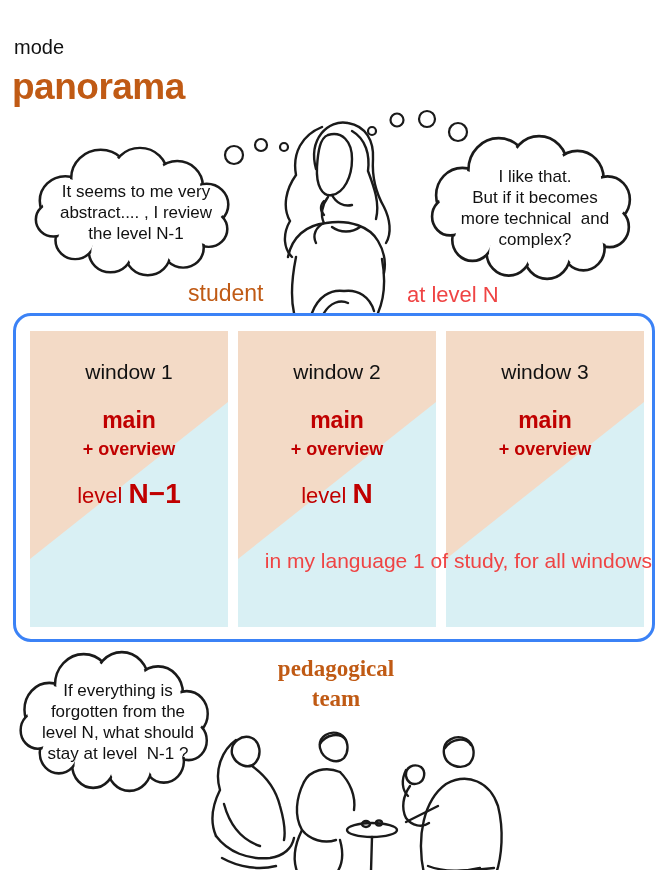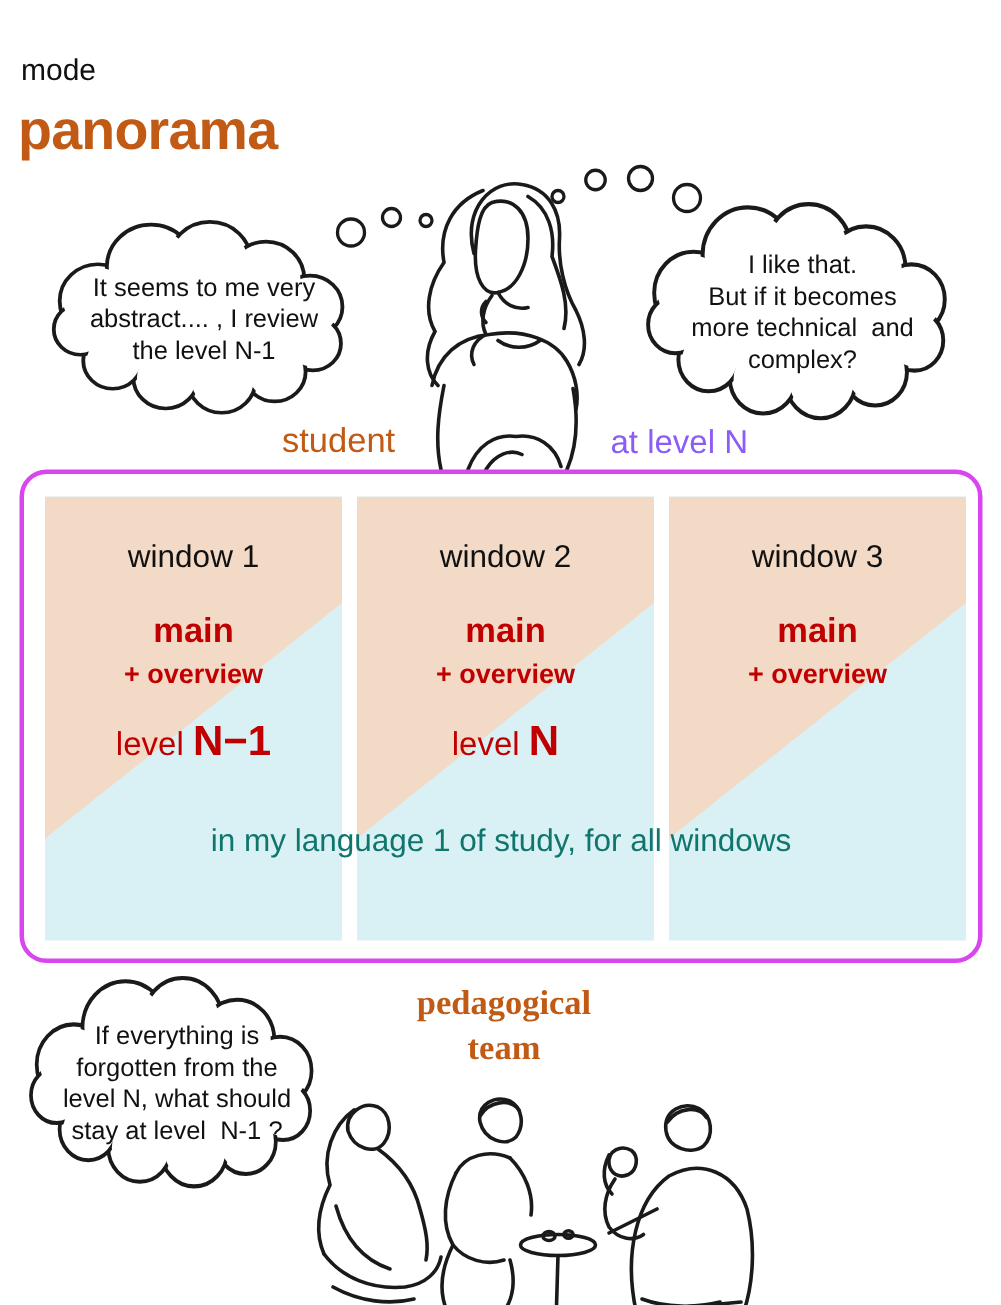--- a/index.html
+++ b/index.html
@@ -21,39 +21,39 @@
   .bubble{display:flex;align-items:center;justify-content:center;}
   .bubble svg.cloud{position:absolute;left:0;top:0;width:100%;height:100%;}
   .bubble-text{position:relative;text-align:center;font-size:17px;line-height:21px;
     white-space:pre-wrap;color:#111;padding:0 18px;}
   .bubble-tl{left:28px;top:122px;width:216px;height:132px;}
   .bubble-tr{left:424px;top:110px;width:222px;height:148px;}
   .bubble-bl{left:13px;top:626px;width:210px;height:144px;}
   .bubble-br{left:450px;top:632px;width:198px;height:132px;}
 
   .label-student{left:188px;top:256px;font-size:23px;font-weight:400;color:var(--orange);}
-  .label-at-level{left:407px;top:258px;font-size:22px;color:#8b5cf6;}
+  .label-at-level{left:407px;top:258px;font-size:22px;color:#ef4444;}
 
   
-  .windows-box{left:13px;top:289px;width:636px;height:323px;border:3px solid #d946ef;
+  .windows-box{left:13px;top:289px;width:636px;height:323px;border:3px solid #3b82f6;
     border-radius:18px;background:#fff;}
   .panel{position:absolute;top:15px;width:198px;height:296px;background:var(--blue);}
   .panel .peach-wedge{position:absolute;inset:0;background:var(--peach);
     clip-path:polygon(0 0,100% 0,100% 24%,0 77%);}
   .panel-1{left:14px;}
   .panel-2{left:222px;}
   .panel-3{left:430px;}
   .panel .txt{position:absolute;left:0;width:100%;text-align:center;}
   .w-title{top:29px;font-size:21px;color:#111;}
   .w-main{top:76px;font-size:23px;font-weight:700;color:var(--red);}
   .w-over{top:108px;font-size:18px;font-weight:700;color:var(--red);}
   .w-level{top:147px;font-size:22px;color:var(--red);}
   .w-level .term{font-weight:700;font-size:28px;}
-  .box-note{position:absolute;left:0;top:233px;width:100%;text-align:center;
-    font-size:21px;color:#0f766e;z-index:5;}
+  .box-note{position:absolute;left:0;top:233px;width:100%;text-align:right;
+    font-size:21px;color:#ef4444;z-index:5;}
 
   .label-team{left:241px;top:630px;width:190px;text-align:center;font-size:23px;
     font-weight:700;color:var(--orange);line-height:30px;white-space:pre-wrap;font-family:Liberation Serif, serif;}
 
   .figure svg{display:block;width:100%;height:100%;}
   .student-figure{left:232px;top:84px;width:196px;height:206px;}
   .team-figure{left:148px;top:700px;width:370px;height:162px;}
   .trail-layer{left:0;top:0;width:667px;height:295px;pointer-events:none;}
 </style>
 </head>

